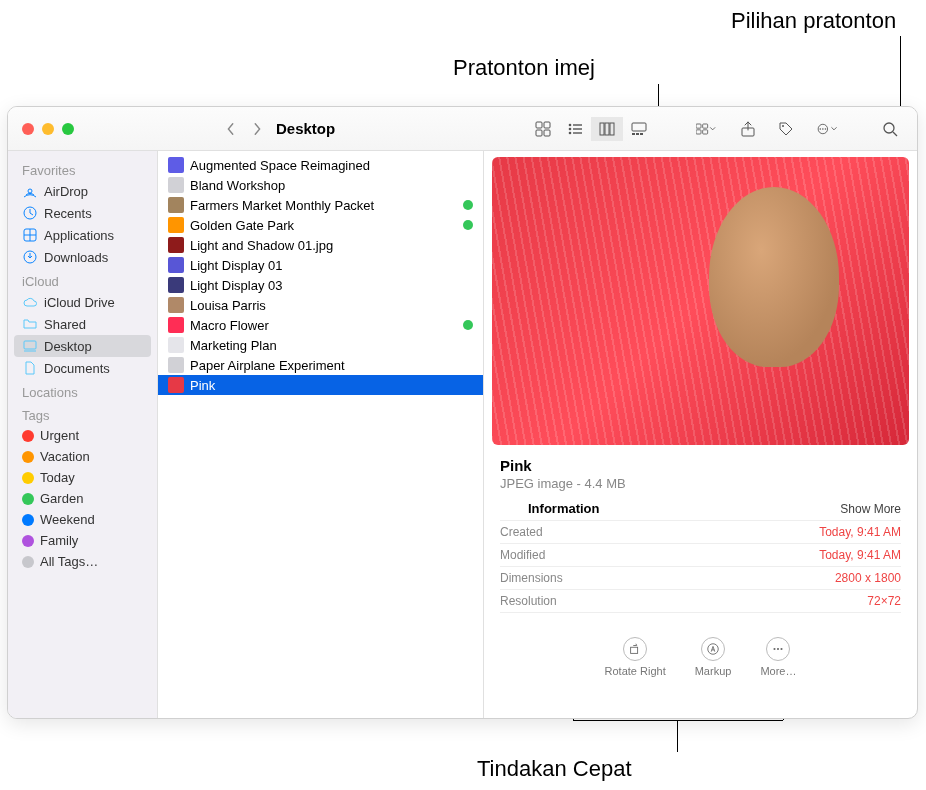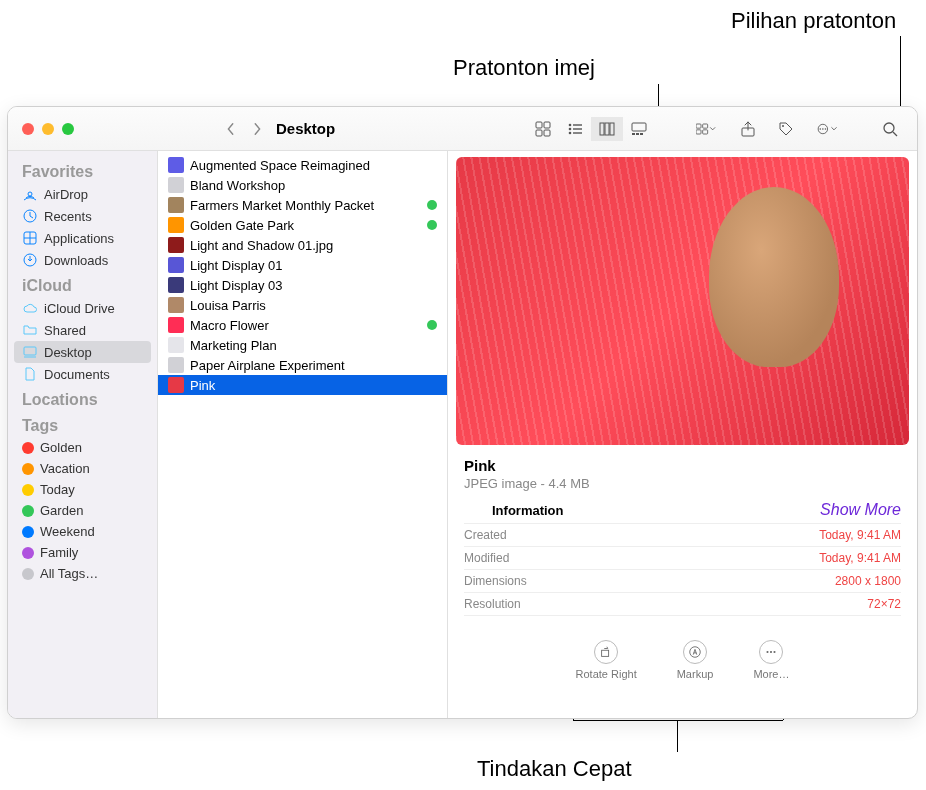--- a/index.html
+++ b/index.html
@@ -22,50 +22,50 @@
 .toolbar { margin-left: auto; display: flex; align-items: center; gap: 8px; padding-right: 12px; }
 .viewseg { display: flex; border-radius: 6px; overflow: hidden; }
 .viewbtn { width: 32px; height: 24px; display: flex; align-items: center; justify-content: center; color: #555; }
 .viewbtn.active { background: #e8e8e8; }
 .tbtn { width: 30px; height: 24px; display: flex; align-items: center; justify-content: center; color: #555; }
 .tbtn.drop { width: 38px; }
 
 .body { flex: 1; display: flex; overflow: hidden; }
 
 .sidebar { width: 150px; background: #f2f0f5; border-right: 1px solid #e0e0e0; padding: 6px 0; overflow-y: auto; font-size: 13px; }
-.sbhead { color: #999; font-size: 16px; font-weight: 700; padding: 6px 14px 2px; }
+.sbhead { color: #999; font-size: 13px; font-weight: 400; padding: 6px 14px 2px; }
 .sbitem { display: flex; align-items: center; gap: 6px; padding: 3px 14px; color: #333; cursor: default; }
 .sbitem.sel { background: #d8d8dc; border-radius: 4px; margin: 0 6px; padding: 3px 8px; }
 .sbicon { width: 16px; height: 16px; display:flex; align-items:center; justify-content:center; color: #0a84ff; }
 .sbicon.cloud { color: #5ac8fa; }
 .tagdot { width: 12px; height: 12px; border-radius: 50%; }
 
-.filecol { width: 290px; border-right: 1px solid #e0e0e0; padding-top: 4px; font-size: 13px; }
+.filecol { width: 326px; border-right: 1px solid #e0e0e0; padding-top: 4px; font-size: 13px; }
 .frow { display: flex; align-items: center; padding: 2px 10px; gap: 6px; cursor: default; }
 .frow.sel { background: #0763e5; color: #fff; }
 .ficon { width: 16px; height: 16px; border-radius: 2px; flex-shrink: 0; }
 .ftag { width: 10px; height: 10px; border-radius: 50%; background: #34c759; margin-left: auto; }
 
 .preview { flex: 1; display: flex; flex-direction: column; padding: 0; }
 .pimg { margin: 6px 8px 8px; height: 288px; border-radius: 6px; overflow: hidden; position: relative; background: linear-gradient(135deg, #e63946 0%, #ff4d5a 50%, #d62839 100%); }
 .pimg::before { content:''; position:absolute; inset:0; background: repeating-linear-gradient(80deg, rgba(255,255,255,0.15) 0 2px, transparent 2px 8px); }
 .face { position:absolute; right: 70px; top: 30px; width: 130px; height: 180px; background: radial-gradient(ellipse at 40% 35%, #d9a679 0%, #b5845a 70%); border-radius: 50% 50% 45% 45%; }
 
 .pmeta { padding: 4px 16px; }
 .pname { font-weight: 600; font-size: 15px; }
 .ptype { color: #888; font-size: 13px; margin-top: 2px; }
 .infoh { display:flex; justify-content: space-between; align-items:baseline; margin-top: 10px; font-size: 13px; }
 .infoh .ih { font-weight: 700; padding-left: 28px; }
-.infoh .sm { color: #6d28d9; font-size: 16px; cursor: pointer; font-style: italic; }
+.infoh .sm { color: #404040; font-size: 12px; cursor: pointer; }
 .itable { margin-top: 4px; font-size: 12px; border-top: 1px solid #eee; }
 .irow { display:flex; justify-content: space-between; padding: 4px 0; border-bottom: 1px solid #eee; }
 .irow .k { color: #888; }
 .irow .v { color: #ef4444; }
 
-.qactions { display:flex; justify-content: center; gap: 40px; padding: 20px 0 12px; }
+.qactions { display:flex; justify-content: center; gap: 29px; padding: 20px 0 12px; }
 .qa { display:flex; flex-direction:column; align-items:center; gap: 4px; font-size: 11px; color: #777; cursor:pointer; }
 .qa .qicon { width: 24px; height: 24px; border: 1px solid #bbb; border-radius: 50%; display:flex; align-items:center; justify-content:center; color:#666; }
 
 svg { display: block; }
 </style>
 </head>
 <body>
 
 <div class="callout" style="left:453px; top:55px;">Pratonton imej</div>
 <div class="callout-line" style="left:658px; top:84px; width:1px; height:80px;"></div>
@@ -252,21 +252,21 @@
           </span>
           <span>Documents</span>
         </div>
 
       <div class="sbhead">Locations</div>
 
       <div class="sbhead">Tags</div>
       <div id="tags-container">
           <div class="sbitem">
             <span class="tagdot" style="background:#ff3b30"></span>
-            <span>Golden</span>
+            <span>Urgent</span>
           </div>
           <div class="sbitem">
             <span class="tagdot" style="background:#ff9500"></span>
             <span>Vacation</span>
           </div>
           <div class="sbitem">
             <span class="tagdot" style="background:#ffcc00"></span>
             <span>Today</span>
           </div>
           <div class="sbitem">

